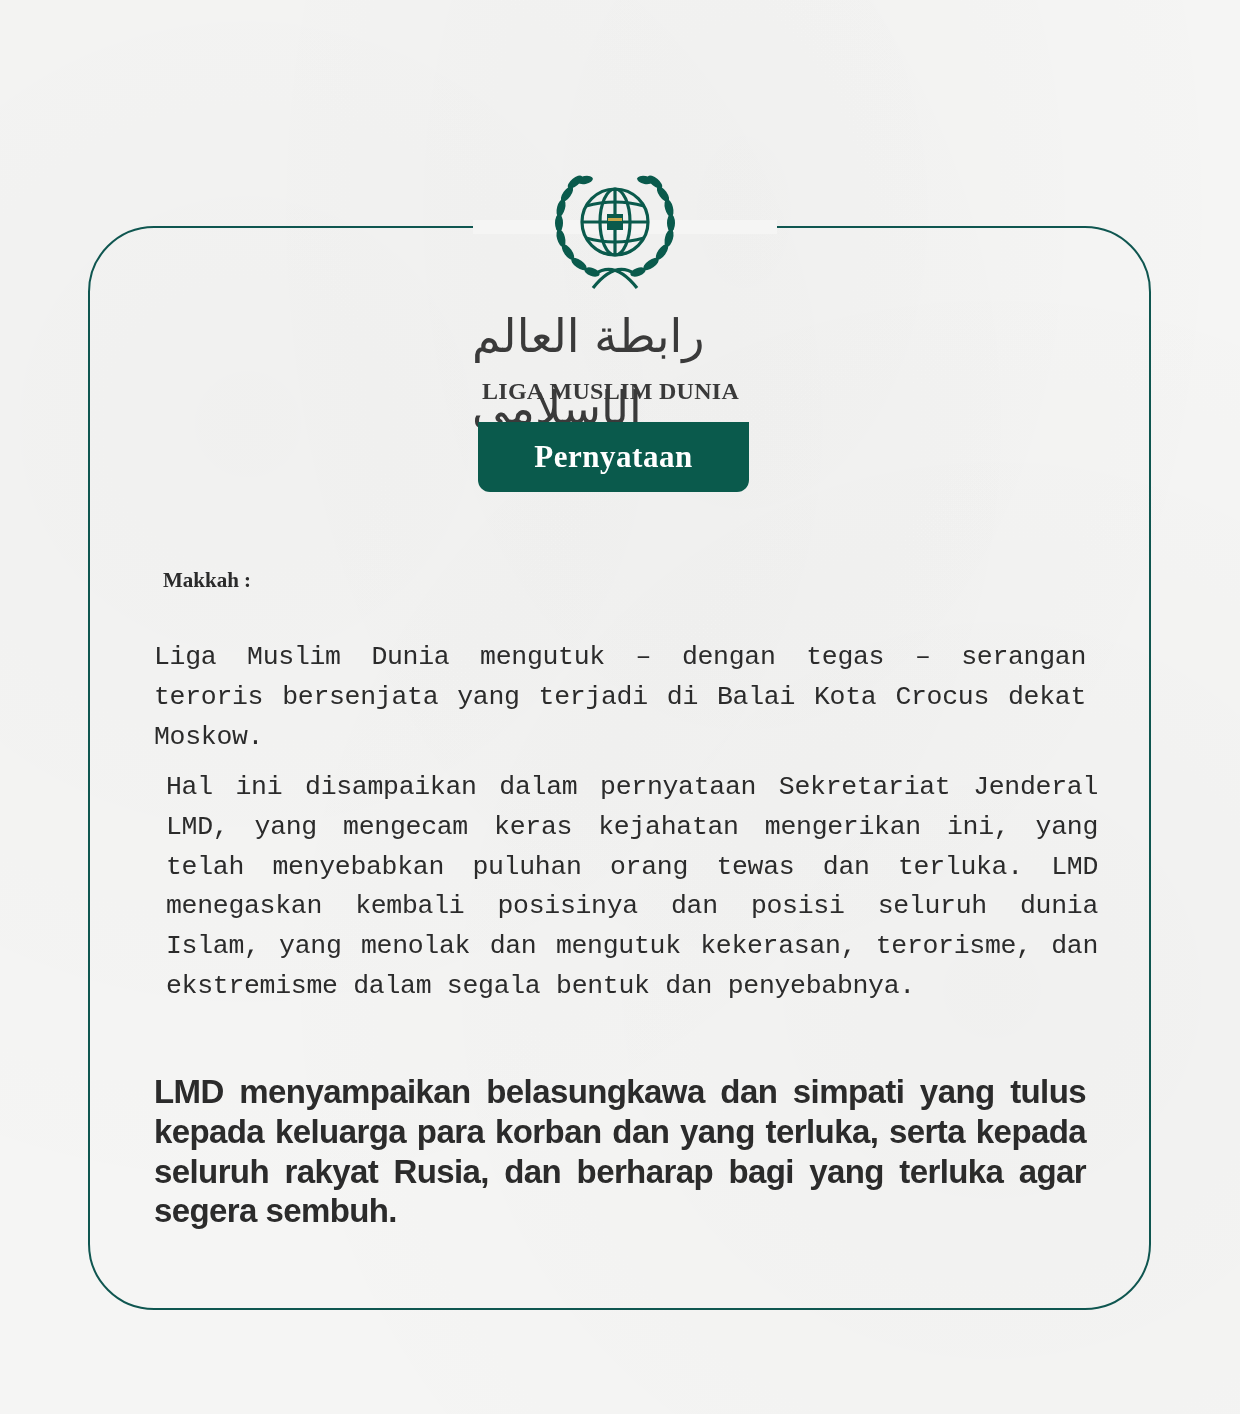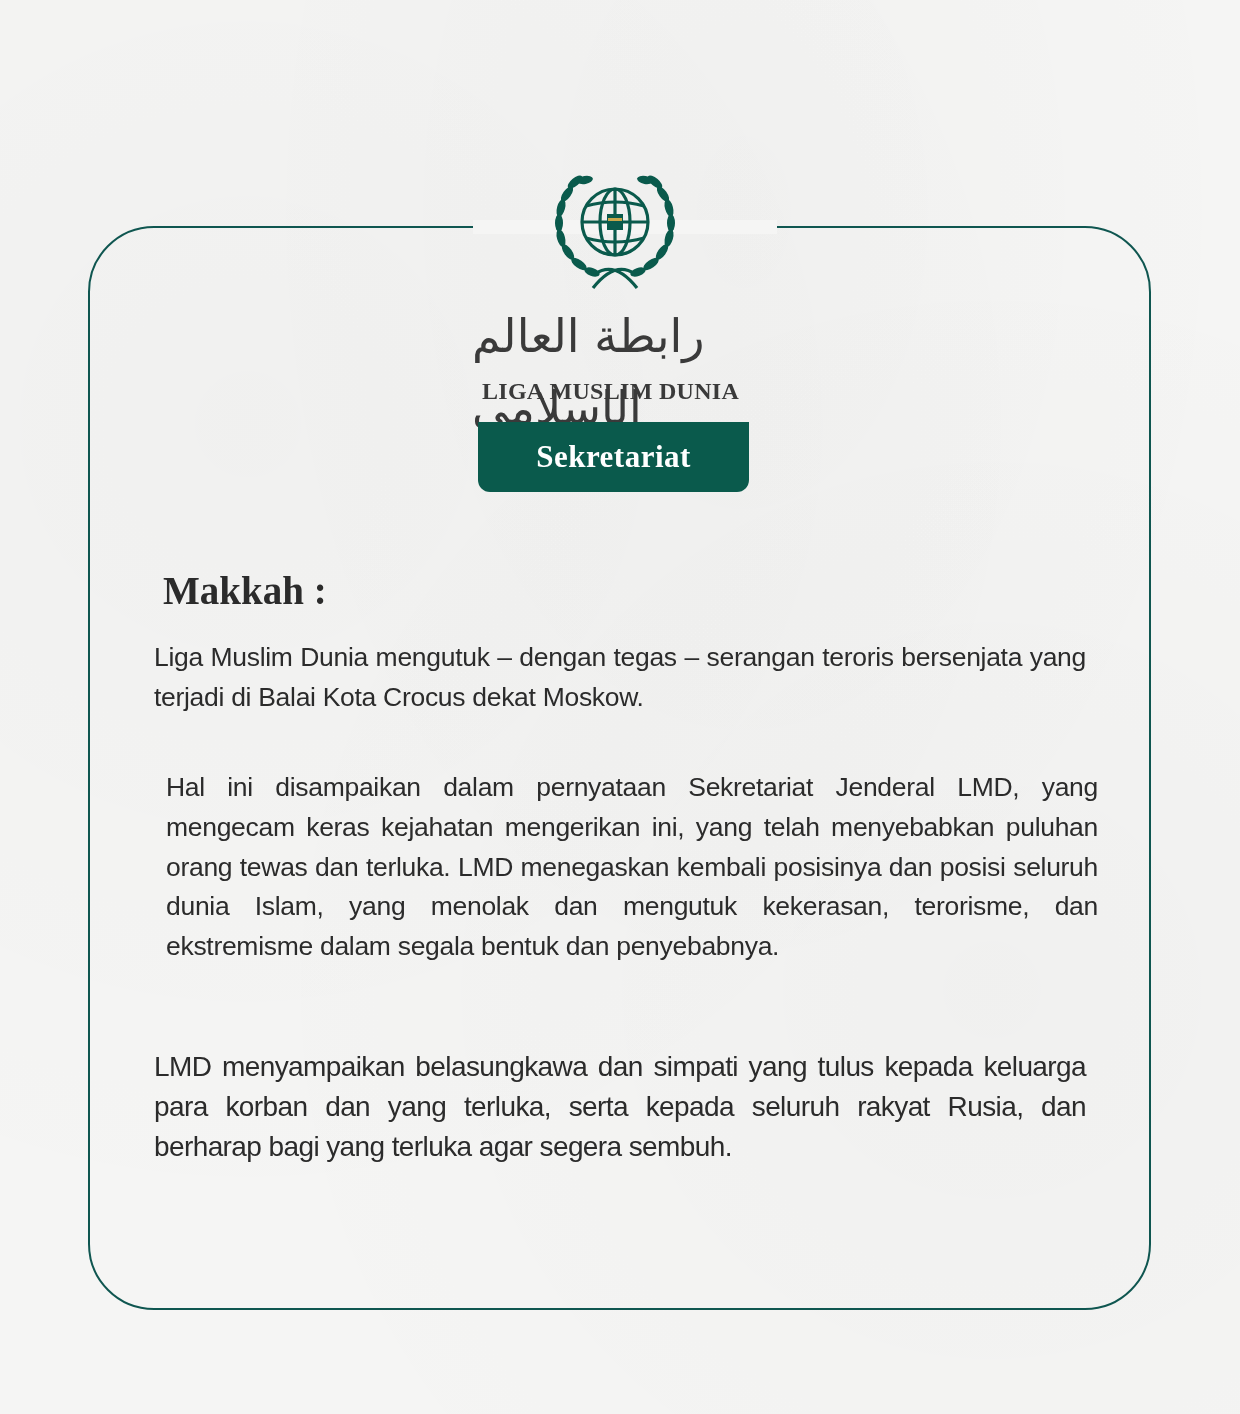--- a/index.html
+++ b/index.html
@@ -33,30 +33,30 @@
   }
   .badge {
     position:absolute; left:478px; top:422px; width:271px; height:70px;
     background:#0a5a4c; border-radius:0 0 12px 12px;
     display:flex; align-items:center; justify-content:center;
     font-family:"Liberation Serif", serif; font-weight:bold; font-size:31px;
     color:#ffffff; letter-spacing:0.5px;
   }
   .dateline {
     position:absolute; left:163px; top:568px;
-    font-family:"Liberation Serif", serif; font-weight:bold; font-size:39px; color:#2b2b2b;
+    font-family:"Liberation Serif", serif; font-weight:bold; font-size:21px; color:#2b2b2b;
   }
   .body-text {
     position:absolute; left:154px; width:932px;
-    font-family:Liberation Sans, sans-serif; font-size:26.5px; line-height:39.8px;
+    font-family:Liberation Mono, monospace; font-size:26.5px; line-height:39.8px;
     color:#2b2b2b; text-align:justify; letter-spacing:-0.3px;
   }
   .p1 { top:638px; }
   .p2 { top:756px; }
-  .p3 { top:1047px; font-family:"Liberation Sans", sans-serif; font-size:28px; letter-spacing:-0.6px; }
+  .p3 { top:1072px; font-family:"Liberation Sans", sans-serif; font-size:33px; letter-spacing:-0.6px;font-weight:bold; }
 </style>
 </head>
 <body>
 
 <div class="frame"></div>
 <div class="frame-gap"></div>
 
 <svg class="logo-emblem" viewBox="0 0 140 135">
   <g fill="none" stroke="#0a5a4c" stroke-width="3.2">
     <circle cx="70" cy="62" r="33"></circle>
@@ -88,19 +88,19 @@
     <ellipse cx="117" cy="92" rx="4" ry="9" transform="rotate(35 117 92)"></ellipse>
     <ellipse cx="106" cy="104" rx="4" ry="9" transform="rotate(55 106 104)"></ellipse>
     <ellipse cx="93" cy="112" rx="4" ry="8" transform="rotate(70 93 112)"></ellipse>
     <ellipse cx="100" cy="20" rx="4" ry="8" transform="rotate(-80 100 20)"></ellipse>
   </g>
 </svg>
 
 <div class="arabic-title">رابطة العالم الإسلامي</div>
 <div class="org-name">LIGA MUSLIM DUNIA</div>
 <div class="badge">
-  <span>Sekretariat</span>
+  <span>Pernyataan</span>
 </div>
 
 <div class="dateline">Makkah :</div>
 <p class="body-text p1" style="margin:0">Liga Muslim Dunia mengutuk – dengan tegas – serangan teroris bersenjata yang terjadi di Balai Kota Crocus dekat Moskow.</p>
 <p class="body-text p2" style="margin:12px">Hal ini disampaikan dalam pernyataan Sekretariat Jenderal LMD, yang mengecam keras kejahatan mengerikan ini, yang telah menyebabkan puluhan orang tewas dan terluka. LMD menegaskan kembali posisinya dan posisi seluruh dunia Islam, yang menolak dan mengutuk kekerasan, terorisme, dan ekstremisme dalam segala bentuk dan penyebabnya.</p>
 <p class="body-text p3" style="margin:0">LMD menyampaikan belasungkawa dan simpati yang tulus kepada keluarga para korban dan yang terluka, serta kepada seluruh rakyat Rusia, dan berharap bagi yang terluka agar segera sembuh.</p>
 
 </body></html>

